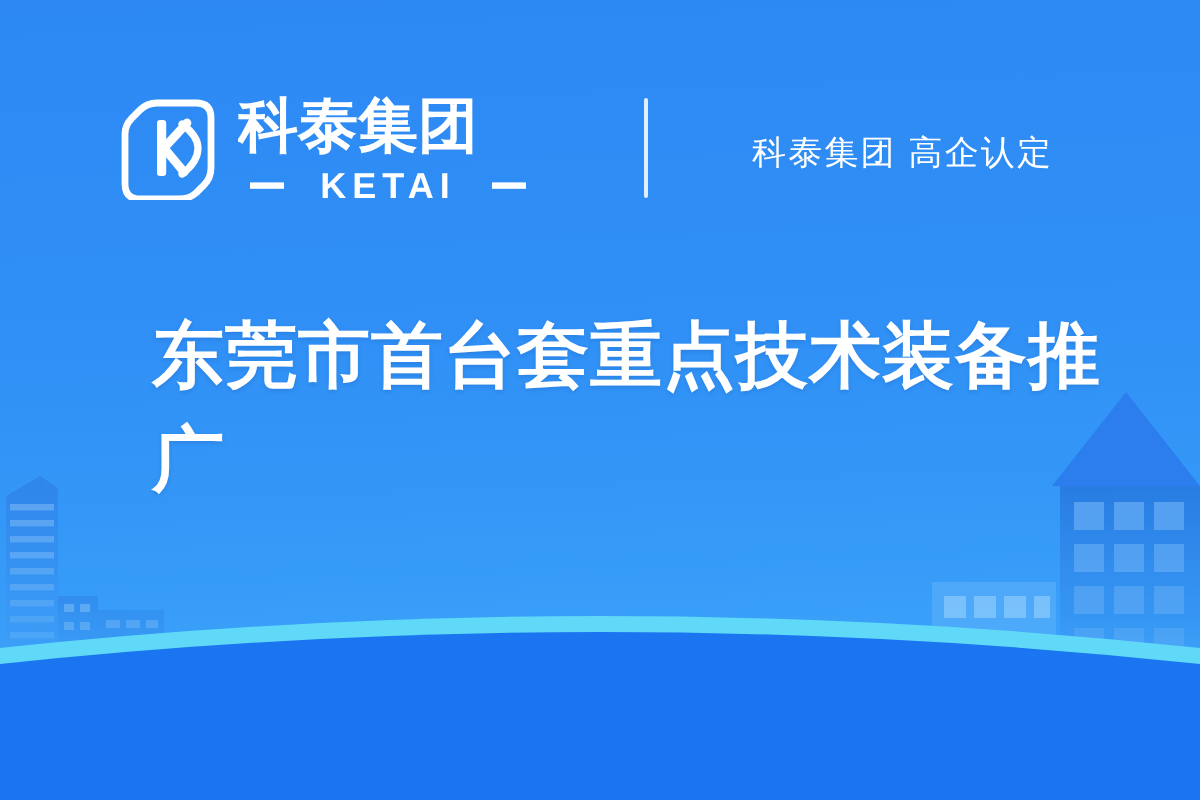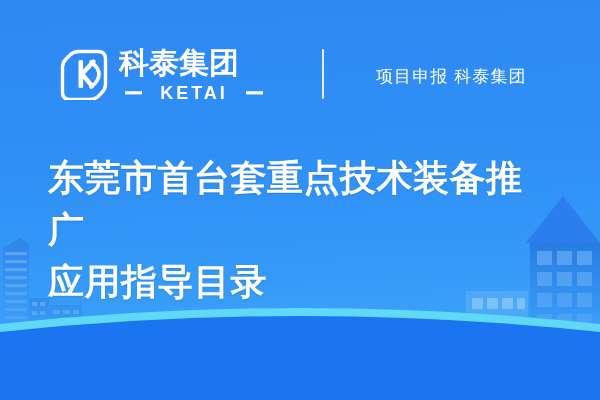--- a/index.html
+++ b/index.html
@@ -58,21 +58,21 @@
     font-size:17px;
     letter-spacing:1.1px;
     margin-top:5px;
     white-space:nowrap;
     font-weight:400;
   }
 
   
   .title{
     position:absolute;
-    left:48px; top:152px;
+    left:76px; top:152px;
     width:500px;
     color:#ffffff;
     font-size:36px;
     font-weight:bold;
     line-height:52px;
     letter-spacing:0.5px;
     text-shadow:0 1px 2px rgba(10,60,140,.18);
   }
 </style>
 </head>
@@ -210,22 +210,21 @@
           <rect x="6" y="9.2" width="17" height="3.2" fill="#ffffff"></rect>
           <rect x="127" y="9.2" width="17" height="3.2" fill="#ffffff"></rect>
           <text x="75" y="17" text-anchor="middle" font-family="'Liberation Sans','DejaVu Sans',sans-serif" font-size="18" font-weight="bold" fill="#ffffff" letter-spacing="3">KETAI</text>
         </svg>
       </div>
     </div>
 
     <div class="divider"></div>
 
     <div class="tagline">
-      <div class="tagline-sub">项目申报 科泰集团</div>
+      <div class="tagline-sub">科泰集团 高企认定</div>
     </div>
   </div>
 
   <div class="title">
     <div>东莞市首台套重点技术装备推广</div>
-    <div>应用指导目录</div>
   </div>
 
 </div>
 
 </body></html>

